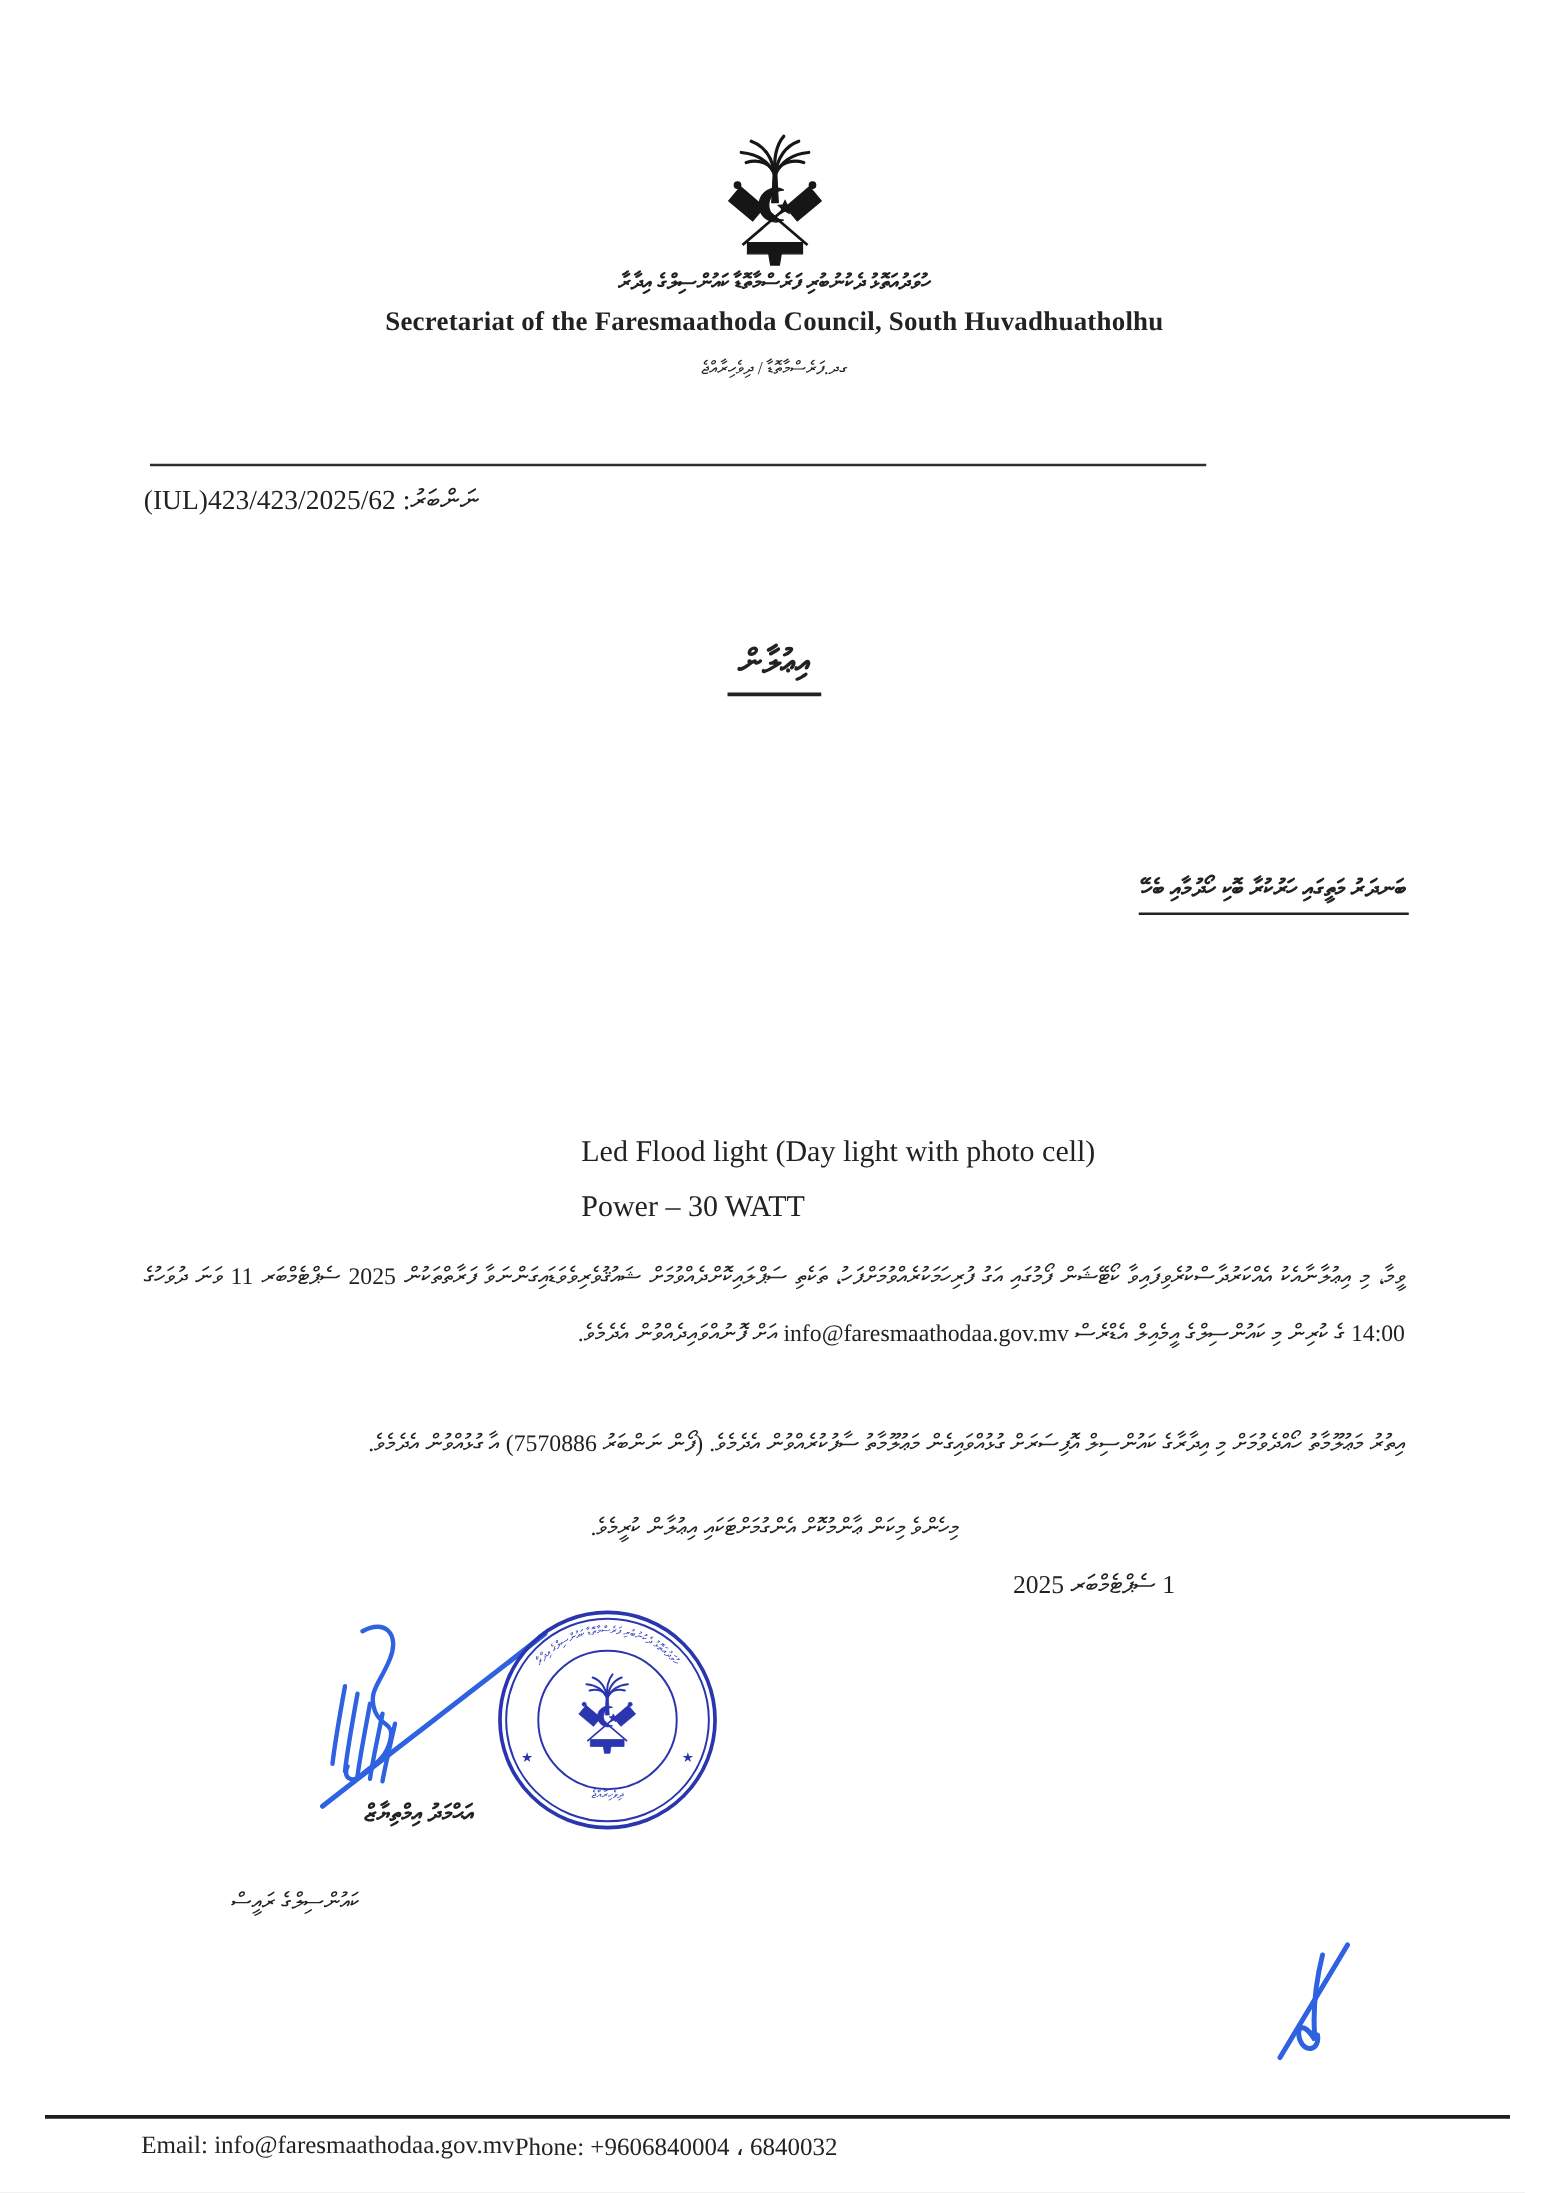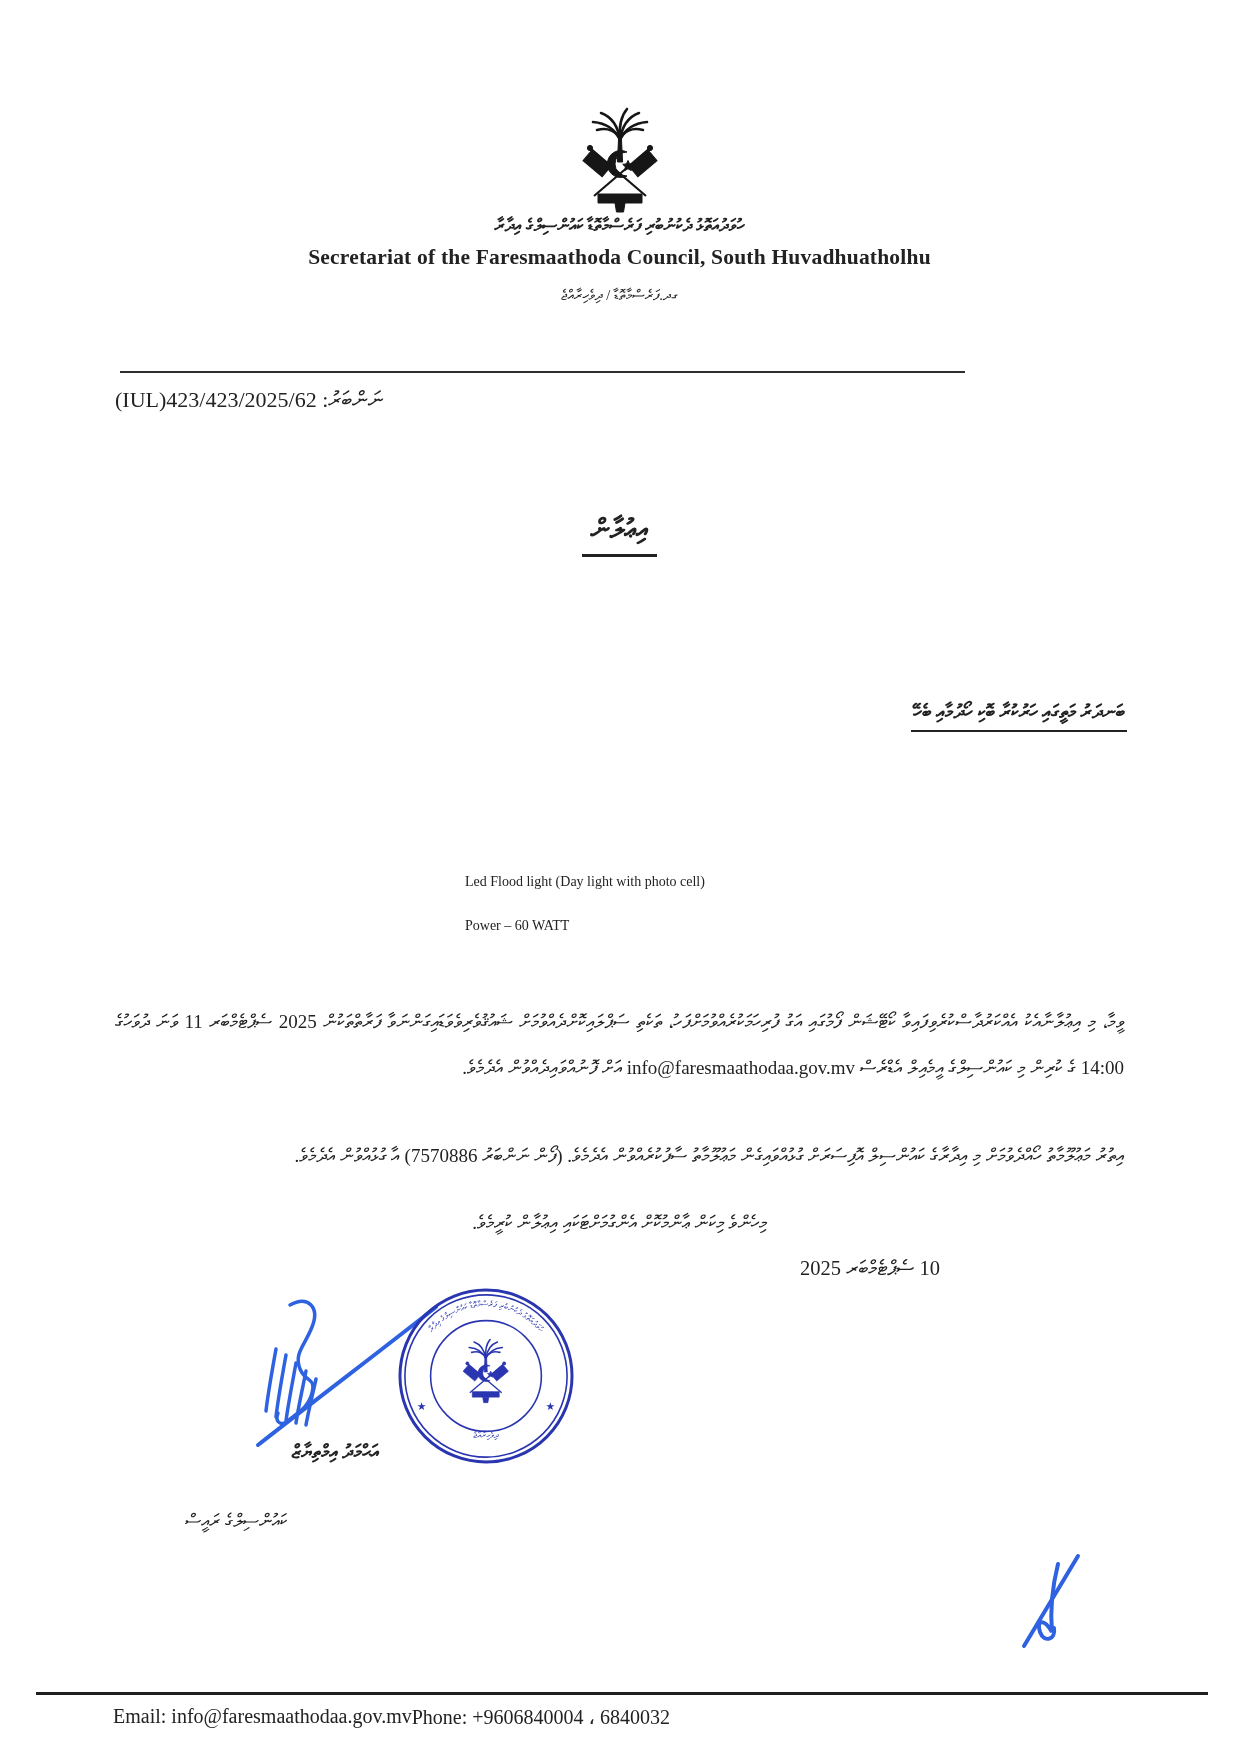--- a/index.html
+++ b/index.html
@@ -40,21 +40,21 @@
 
   .para{
     left:115px;width:1009px;
     font-size:19px;line-height:46px;
     text-align:justify;direction:rtl;
   }
   .para1{top:804px;}
   .para2{top:980px;}
   .para3{top:1114px;}
 
-  .specs{top:860px;left:465px;font-size:14px;line-height:44px;}
+  .specs{top:900px;left:465px;font-size:24px;line-height:44px;}
 
   .closing{top:1212px;font-size:19px;}
   .date-line{top:1257px;right:299px;font-size:20.5px;direction:rtl;}
 
   .signature-svg{top:1293px;left:228px;color:var(--signature-blue);}
   .stamp-svg{top:1287px;left:397px;color:var(--stamp-blue);}
   .pen-mark{top:1548px;left:1014px;color:var(--signature-blue);}
 
   .sig-name{top:1441px;left:185px;width:300px;text-align:center;font-size:19px;font-weight:bold;}
   .sig-title{top:1511px;left:185px;width:300px;text-align:left;font-size:18.5px;}
@@ -108,34 +108,34 @@
     <span>އިޢުލާން</span>
   </div>
 
   <div class="abs subject">
     <span>ބަނދަރު މަތީގައި ހަރުކުރާ ބޮކި ހޯދުމާއި ބެހޭ</span>
   </div>
 
 
   <div class="abs specs">
     <div>Led Flood light (Day light with photo cell)</div>
-    <div>Power – 60 WATT</div>
+    <div>Power – 30 WATT</div>
   </div>
 
   <p class="abs para para2">
     <span>ވީމާ، މި އިޢުލާނާއެކު އެއްކަރުދާސްކުރެވިފައިވާ ކޯޓޭޝަން ފޯމުގައި އަގު ފުރިހަމަކުރެއްވުމަށްފަހު، ތަކެތި ސަޕްލައިކޮށްދެއްވުމަށް ޝައުޤުވެރިވެވަޑައިގަންނަވާ ފަރާތްތަކުން 2025 ސެޕްޓެމްބަރ 11 ވަނަ ދުވަހުގެ 14:00 ގެ ކުރިން މި ކައުންސިލްގެ އީމެއިލް އެޑްރެސް </span><span class="ltr" dir="ltr">info@faresmaathodaa.gov.mv</span><span> އަށް ފޮނުއްވައިދެއްވުން އެދެމެވެ.</span>
   </p>
 
   <p class="abs para para3">
     <span>އިތުރު މަޢުލޫމާތު ހޯއްދެވުމަށް މި އިދާރާގެ ކައުންސިލް އޮފިސަރަށް ގުޅުއްވައިގެން މަޢުލޫމާތު ސާފުކުރެއްވުން އެދެމެވެ. (ފޯން ނަންބަރު </span><span class="ltr" dir="ltr">7570886</span><span>) އާ ގުޅުއްވުން އެދެމެވެ.</span>
   </p>
 
   <div class="abs center rtl closing">މިހެންވެ މިކަން ޢާންމުކޮށް އެންގުމަށްޓަކައި އިޢުލާން ކުރީމެވެ.</div>
 
-  <div class="abs date-line rtl">10 ސެޕްޓެމްބަރ 2025</div>
+  <div class="abs date-line rtl">1 ސެޕްޓެމްބަރ 2025</div>
 
   <svg class="abs signature-svg" width="225" height="160" viewBox="0 0 225 160" aria-hidden="true">
     <g fill="none" stroke="currentColor" stroke-linecap="round" stroke-linejoin="round">
       <path stroke-width="4" d="M30,152 C90,105 160,52 208,14"></path>
       <path stroke-width="3.5" d="M62,12 C80,2 92,14 84,34 C76,54 66,60 72,76 C78,90 88,84 84,100 C80,116 68,120 60,128 C54,133 46,130 50,120"></path>
       <path stroke-width="3.5" d="M48,56 C44,78 40,100 38,118"></path>
       <path stroke-width="3.5" d="M58,62 C54,84 50,106 48,124"></path>
       <path stroke-width="3.5" d="M68,70 C64,92 60,112 58,128"></path>
       <path stroke-width="3.5" d="M78,78 C74,98 70,116 68,130"></path>
       <path stroke-width="3.5" d="M88,86 C84,104 80,120 78,132"></path>

